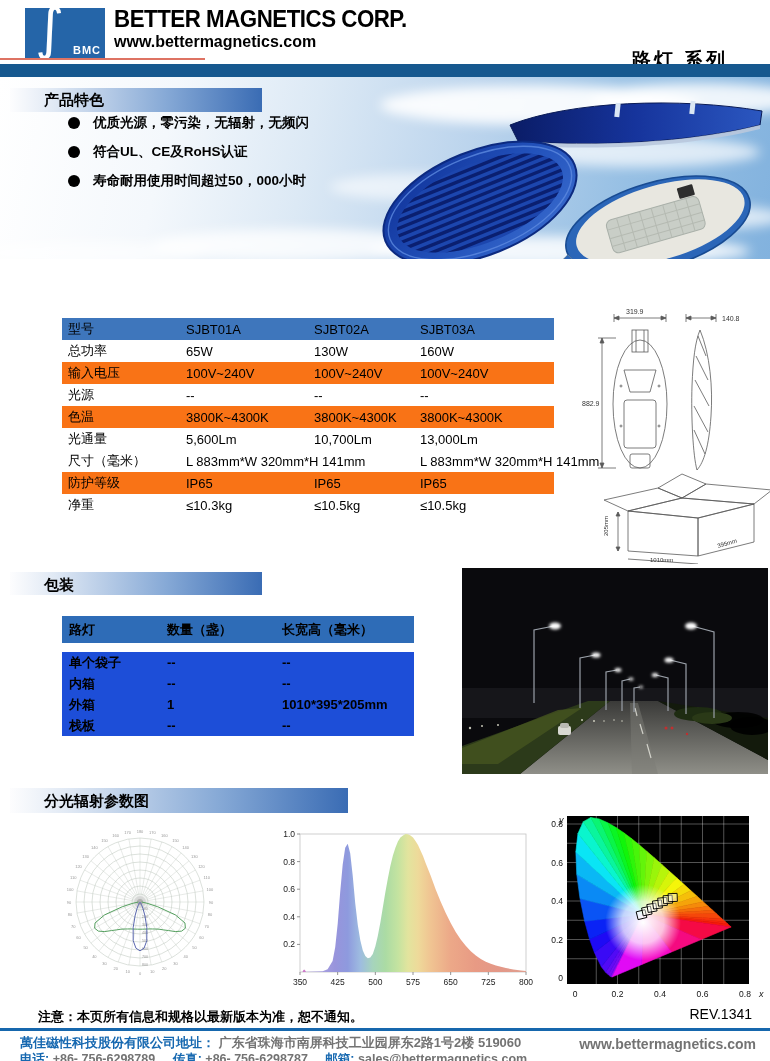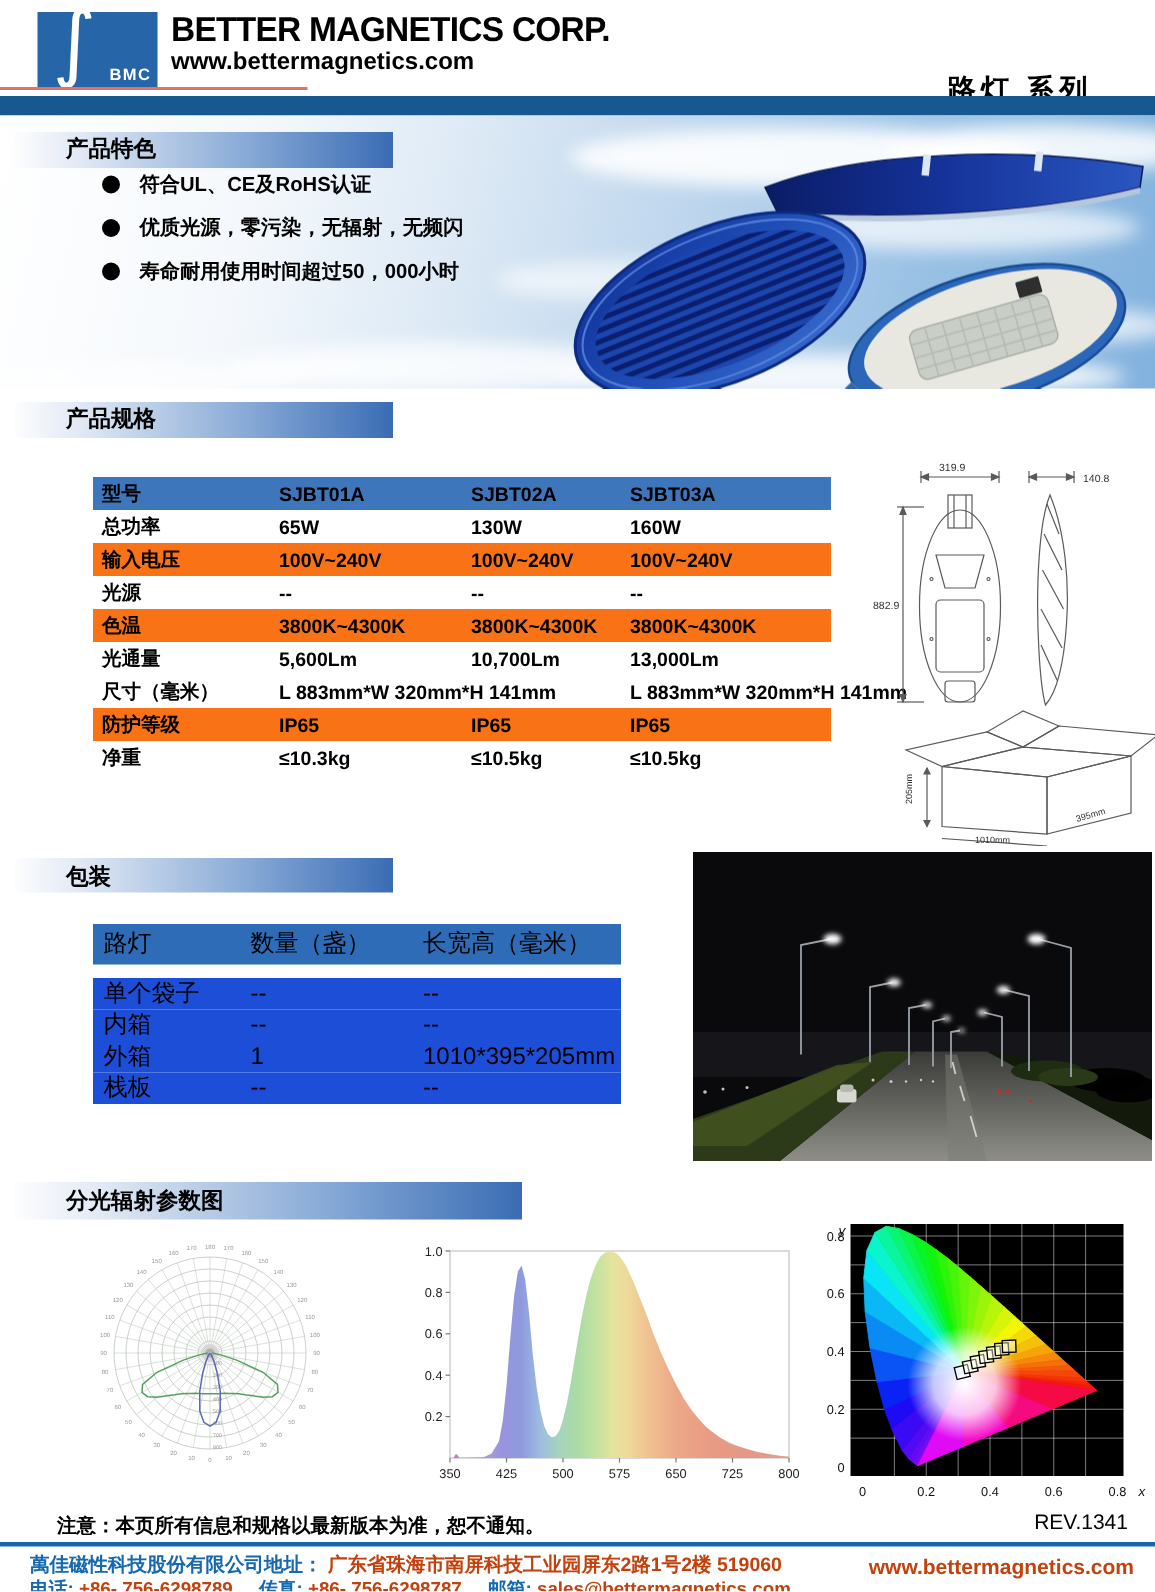--- a/index.html
+++ b/index.html
@@ -29,49 +29,49 @@
   .cloud-svg{position:absolute;left:0;top:0;width:770px;height:182px;}
   ul.features{position:absolute;left:66px;top:36px;width:290px;margin:0;padding:0;list-style:none;}
   ul.features li{position:relative;padding-left:27px;font-size:13.5px;font-weight:bold;line-height:20px;
                  margin-bottom:9px;color:#000;}
   ul.features li::before{content:"";position:absolute;left:2px;top:4px;width:12px;height:12px;
                  background:#000;border-radius:50%;}
   .lamps-svg{position:absolute;right:0;top:12px;width:410px;height:170px;}
 
   
   table.spec{position:absolute;left:62px;top:318px;width:492px;border-collapse:collapse;table-layout:fixed;}
-  table.spec td{font-size:13px;font-weight:bold;padding:2px 6px;height:17px;white-space:nowrap;}
+  table.spec td{font-size:13px;font-weight:normal;padding:2px 6px;height:17px;white-space:nowrap;}
   table.spec tr.hd td{background:#3e76bc;}
   table.spec tr.stripe td{background:#f97316;}
   .drawings-svg{position:absolute;left:558px;top:296px;width:212px;height:268px;}
 
   
   .pack-table{position:absolute;left:62px;top:616px;width:352px;}
-  .phead,.prow{display:flex;font-size:16px;font-weight:normal;justify-content:center;}
+  .phead,.prow{display:flex;font-size:13px;font-weight:bold;justify-content:center;}
   .phead{background:#2e6cb7;height:27px;line-height:27px;margin-bottom:9px;}
   .prow{background:#1d4ed8;height:21px;line-height:21px;}
   .pc0{width:105px;padding-left:7px;box-sizing:border-box;}
   .pc1{width:115px;}
   .pc2{width:132px;}
   .photo-svg{position:absolute;left:462px;top:568px;width:306px;height:206px;}
 
   
   .polar-svg{position:absolute;left:22px;top:816px;width:246px;height:186px;}
   .spectrum-svg{position:absolute;left:272px;top:816px;width:268px;height:186px;}
   .cie-svg{position:absolute;left:545px;top:814px;width:225px;height:200px;}
 
   
   .note-line{position:absolute;left:20px;top:1008px;font-size:13px;font-weight:bold;margin-left:18px;}
   .rev-label{position:absolute;right:18px;top:1006px;font-size:14px;font-weight:normal;}
   .divider{position:absolute;left:0;top:1028px;width:770px;height:3px;background:#1667ad;}
   .footer-l1{position:absolute;left:20px;top:1034px;font-size:13px;white-space:nowrap;}
   .footer-l2{position:absolute;left:20px;top:1051px;font-size:12.5px;white-space:nowrap;}
   .footer-url{position:absolute;right:14px;top:1036px;font-size:14px;font-weight:bold;}
   .f-blue{color:#1668b0;font-weight:bold;}
-  .f-black{color:#c2410c;font-weight:bold;}
+  .f-black{color:#737373;font-weight:bold;}
   .sp{display:inline-block;width:14px;}
 </style>
 </head>
 <body>
 
 <div class="page">
 
   <div class="logo-box">
     <span class="logo-int">∫</span>
     <span class="logo-bmc">BMC</span>
@@ -161,27 +161,26 @@
             <line x1="22" y1="-18" x2="22" y2="16"></line>
             <line x1="34" y1="-18" x2="34" y2="16"></line>
         </g>
         <rect x="28" y="-30" width="16" height="11" rx="1" fill="#2e2e2e"></rect>
         <path d="M-95,4 L-128,22 L-118,40 L-84,24 Z" fill="#8fa3b5" stroke="#6a7e91" stroke-width="1"></path>
         <path d="M-95,4 L-112,14 L-104,30 L-84,24 Z" fill="#2b66b8"></path>
       </g>
     </svg>
     <div class="secbar" style="left:10px;top:11px;width:252px;">产品特色</div>
     <ul class="features">
+        <li>优质光源，零污染，无辐射，无频闪</li>
         <li>符合UL、CE及RoHS认证</li>
-        <li>优质光源，零污染，无辐射，无频闪</li>
         <li>寿命耐用使用时间超过50，000小时</li>
       </ul>
   </div>
 
-  <div class="secbar" style="left:10px;top:268px;width:252px;">产品规格</div>
 
   <table class="spec">
     <colgroup>
         <col style="width:118px">
         <col style="width:128px">
         <col style="width:106px">
         <col style="width:140px">
       </colgroup>
     <tbody>
         <tr class="hd">

